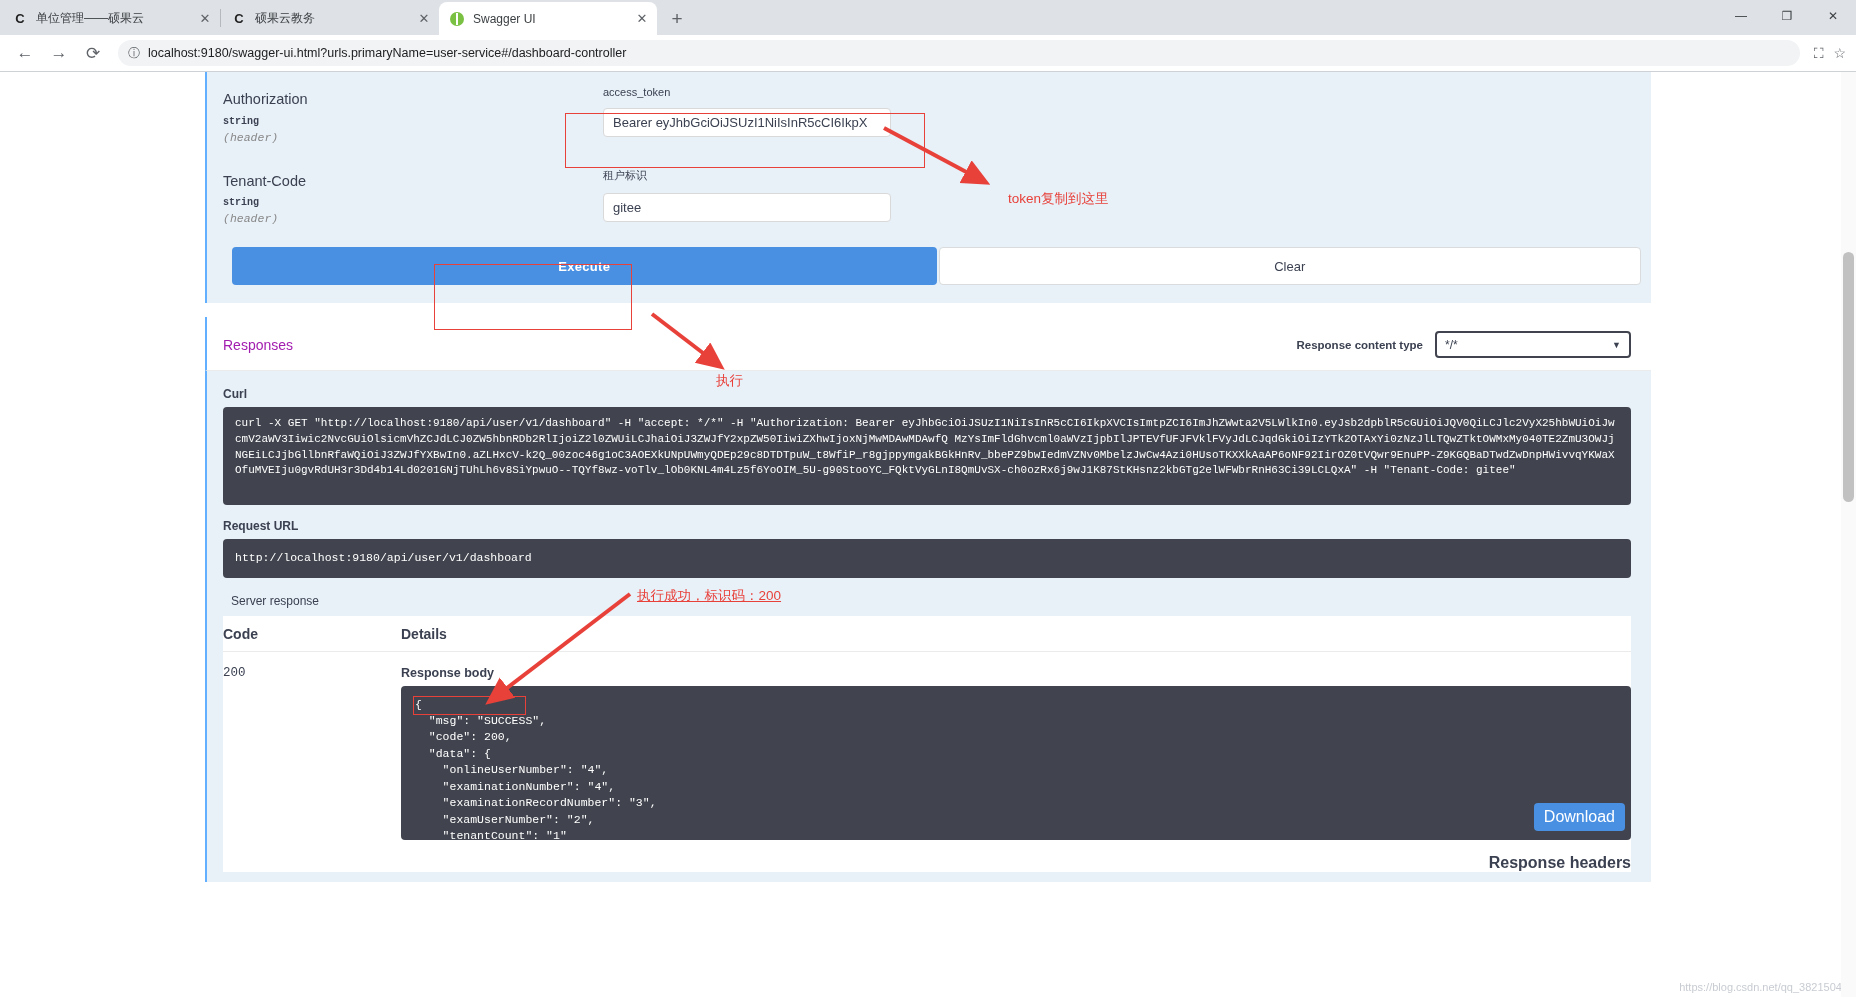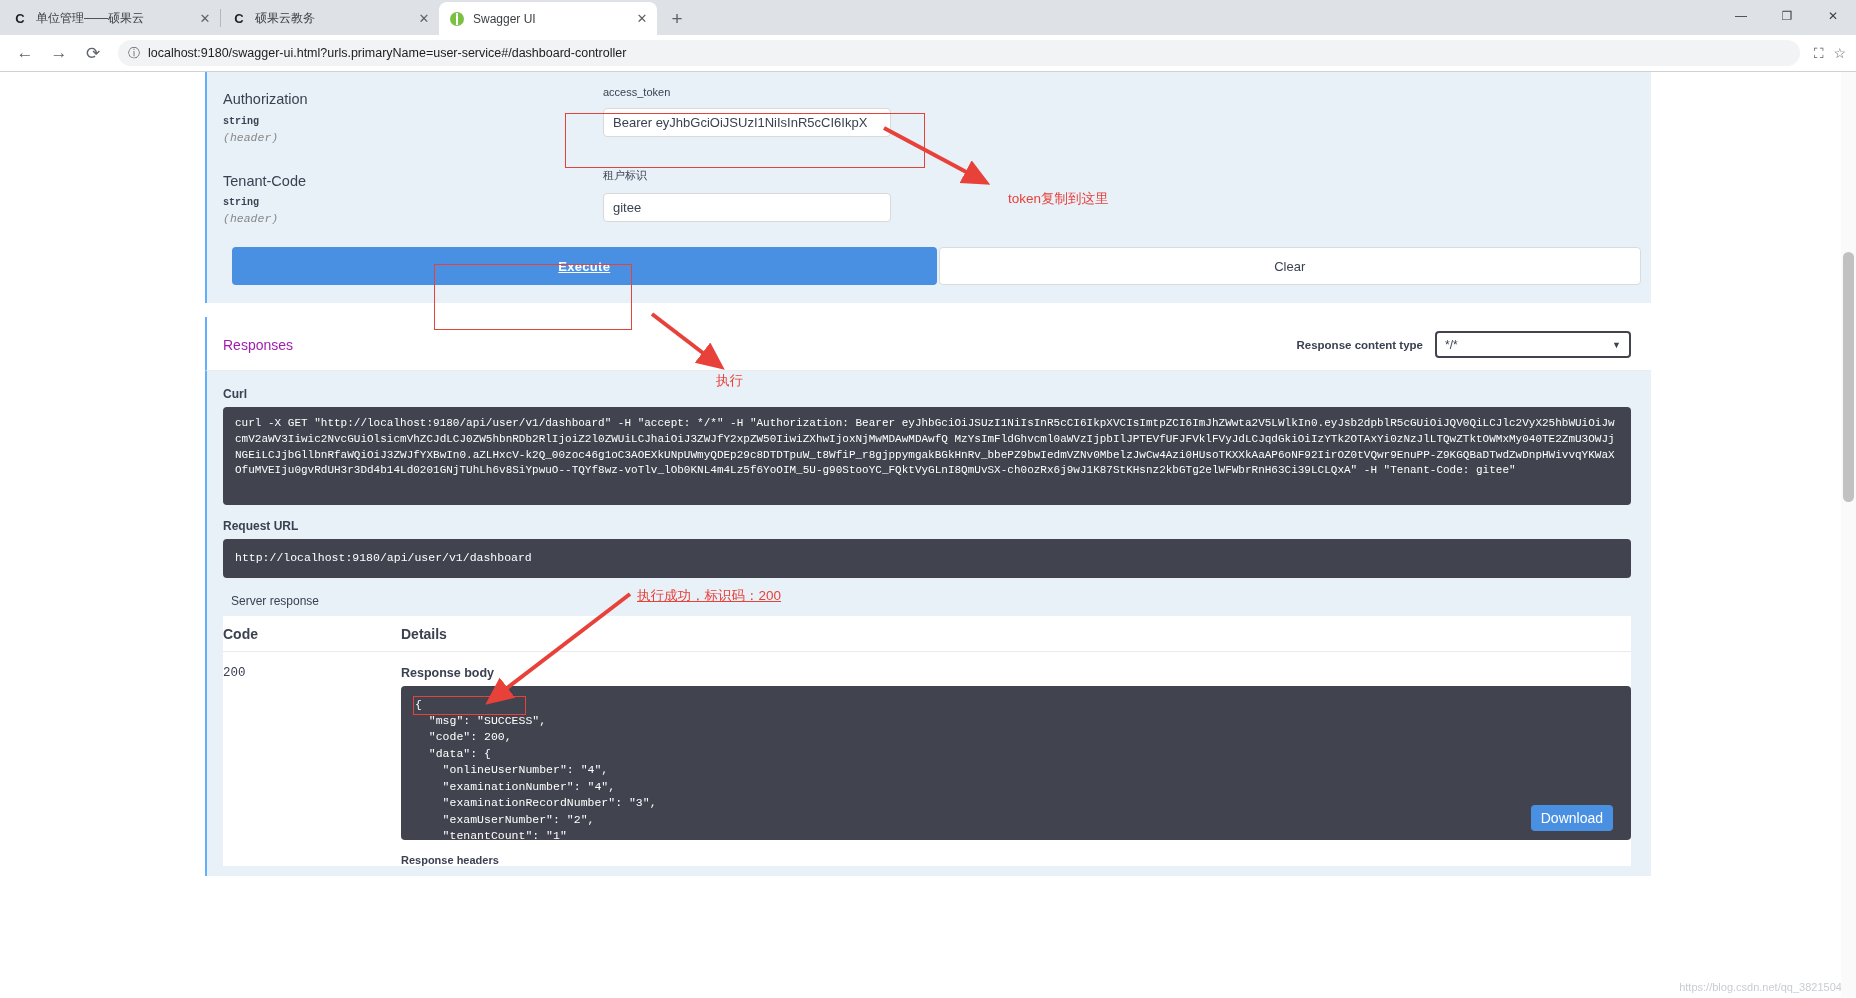--- a/index.html
+++ b/index.html
@@ -95,21 +95,21 @@
     width: 288px; height: 29px; border:1px solid #d9d9d9; border-radius:4px;
     background:#fff; font-size: 13px; color:#3b4151; padding: 8px 9px;
     font-family: "Liberation Sans", sans-serif;
   }
 
   .btn-row { display:flex; margin: 18px 0 0 0; padding: 0 10px 0 25px; }
   .btn-execute {
     flex: 1; height: 38px; background:#4990e2; color:#fff;
     border: 2px solid #4990e2; border-radius: 4px;
     font-size: 13px; font-weight: bold; letter-spacing:.3px;
-    display:flex; align-items:center; justify-content:center;text-decoration:underline;
+    display:flex; align-items:center; justify-content:center;
   }
   .btn-clear {
     flex: 1; height: 38px; background:#fff; color:#3b4151;
     border: 1px solid #d9dbdc; border-radius: 4px; margin-left:2px;
     font-size: 13px; display:flex; align-items:center; justify-content:center;
   }
 
   .responses-head {
     margin: 14px 205px 0 205px; background:#fff; padding: 14px 20px 12px 16px;
     display:flex; align-items:center; justify-content:space-between;
@@ -141,25 +141,25 @@
   .resptable { margin: 8px 0 0 0; background:#fff; }
   .rt-head { display:flex; padding: 10px 0 9px 0; border-bottom: 1px solid #ebebeb; }
   .rt-c1 { width: 178px; font-size: 14px; font-weight:bold; color:#3b4151; }
   .rt-c2 { flex:1; font-size: 14px; font-weight:bold; color:#3b4151; }
   .rt-row { display:flex; padding: 14px 0 0 0; }
   .rt-code { width: 178px; font-size: 12.5px; color:#3b4151;
              font-family:"Liberation Mono", monospace; }
   .rt-det { flex:1; }
   .resp-json-block { position: relative; }
   .dl-btn {
-    position:absolute; right: 18px; bottom: 9px;
-    background:#4990e2; color:#fff; font-size: 14px;
+    position:absolute; right: 6px; bottom: 9px;
+    background:#4990e2; color:#fff; font-size: 16px;
     padding: 5px 10px; border-radius:4px; font-family:"Liberation Sans", sans-serif;
   }
-  .resp-headers-label { font-size: 11px; font-weight:bold; color:#3b4151; margin-top: 14px;}
+  .resp-headers-label { font-size: 16px; font-weight:bold; color:#3b4151; margin-top: 14px; text-align: right;}
 
   
   .anno-box { position:absolute; border: 1px solid #e8413a; pointer-events:none; }
   .anno-box.thick { border-width: 1.5px; }
   .anno-text {
     position:absolute; color:#e8413a; font-size: 13.5px; white-space: nowrap;
     font-family:"Liberation Sans", sans-serif;
   }
   .anno-arrow { position:absolute; pointer-events:none; }
   .watermark {

